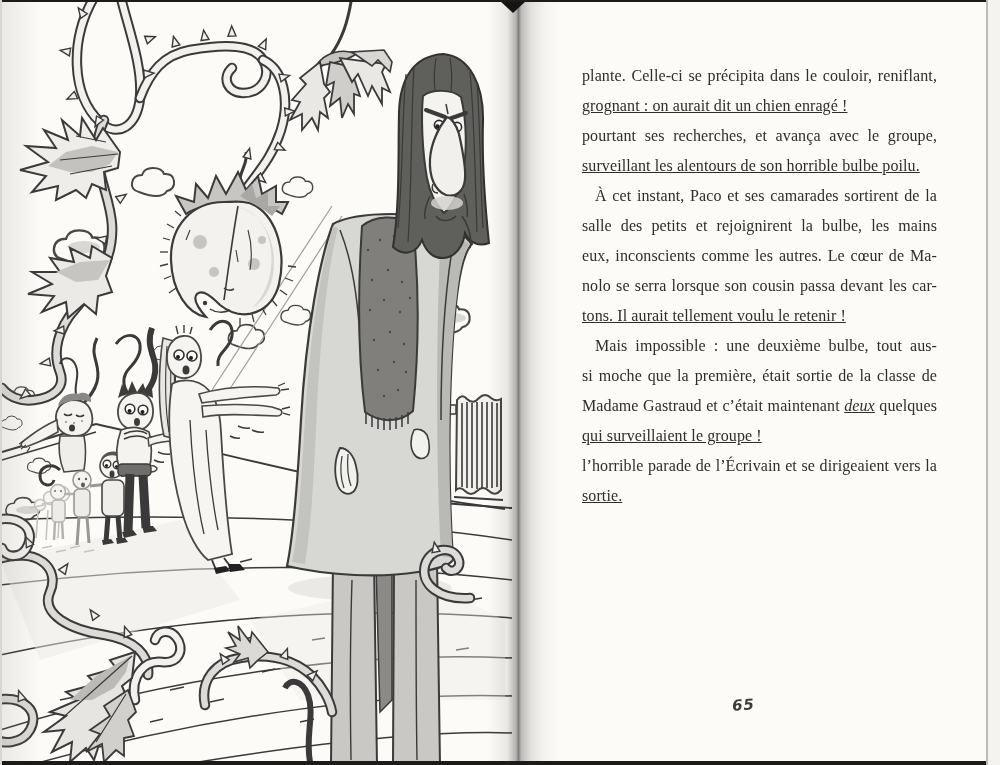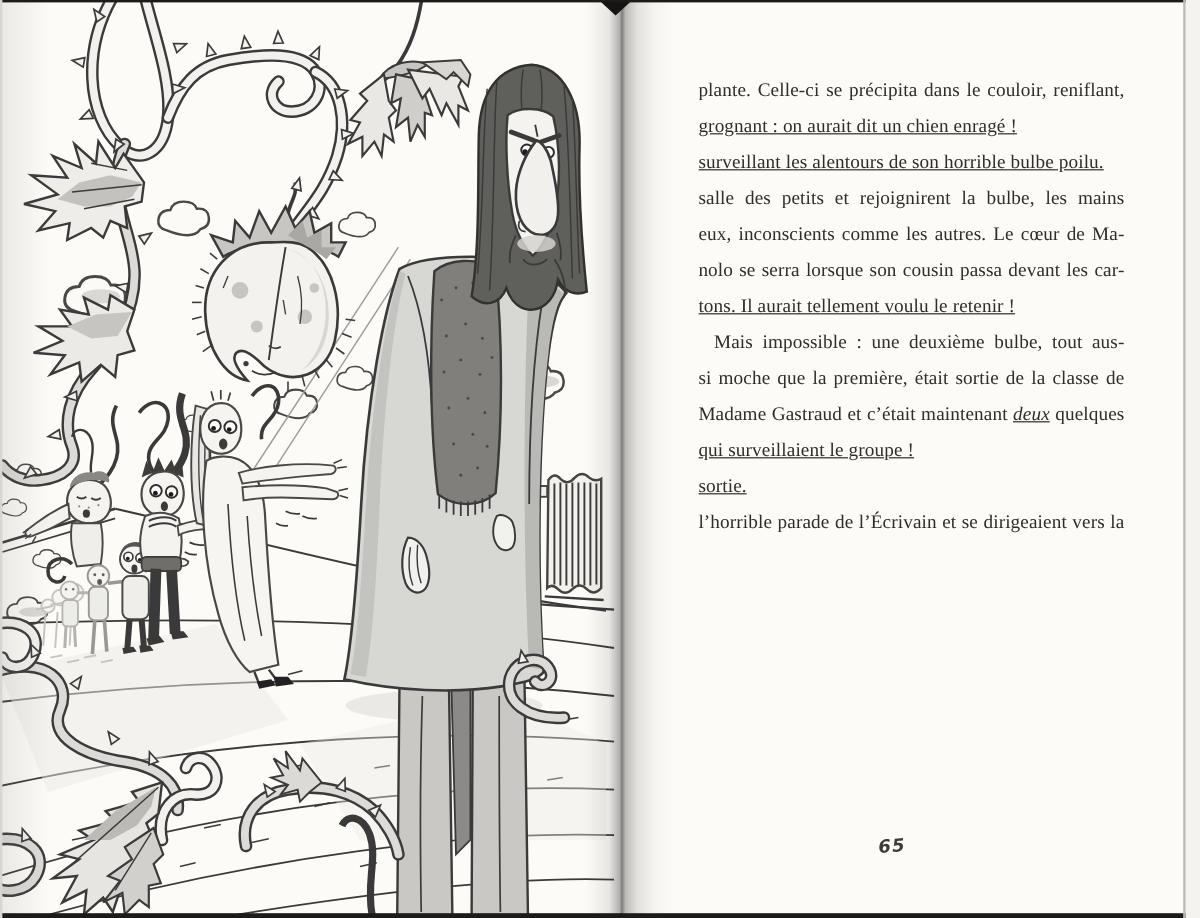--- a/index.html
+++ b/index.html
@@ -439,31 +439,33 @@
       </g>
 
       <rect x="0" y="0" width="512" height="765" fill="url(#lg1)" pointer-events="none"></rect>
     </svg>
   </div>
 
   <div class="page page-right">
     <div class="text-block" id="text-block">
         <div class="line"><span>plante. Celle-ci se précipita dans le couloir, reniflant,</span></div>
         <div class="line last"><span>grognant : on aurait dit un chien enragé !</span></div>
+        <div class="line"><span>pourtant ses recherches, et avança avec le groupe,</span></div>
         <div class="line last"><span>surveillant les alentours de son horrible bulbe poilu.</span></div>
+        <div class="line indent"><span>À cet instant, Paco et ses camarades sortirent de la</span></div>
         <div class="line"><span>salle des petits et rejoignirent la bulbe, les mains devant</span></div>
         <div class="line"><span>eux, inconscients comme les autres. Le cœur de Ma-</span></div>
         <div class="line"><span>nolo se serra lorsque son cousin passa devant les car-</span></div>
         <div class="line last"><span>tons. Il aurait tellement voulu le retenir !</span></div>
         <div class="line indent"><span>Mais impossible : une deuxième bulbe, tout aus-</span></div>
         <div class="line"><span>si moche que la première, était sortie de la classe de</span></div>
         <div class="line"><span>Madame Gastraud et c’était maintenant </span><span class="it">deux</span><span> quelques</span></div>
         <div class="line last"><span>qui surveillaient le groupe !</span></div>
+        <div class="line"><span>l’horrible parade de l’Écrivain et se dirigeaient vers la</span></div>
         <div class="line last"><span>sortie.</span></div>
-        <div class="line"><span>l’horrible parade de l’Écrivain et se dirigeaient vers la</span></div>
       </div>
     <div class="page-number">65</div>
   </div>
 
   <div class="spine"></div>
   <div class="spine-notch"></div>
   <div class="edge edge-top"></div>
   <div class="edge edge-bottom"></div>
   <div class="edge edge-left"></div>
   <div class="edge edge-right-strip"></div>

